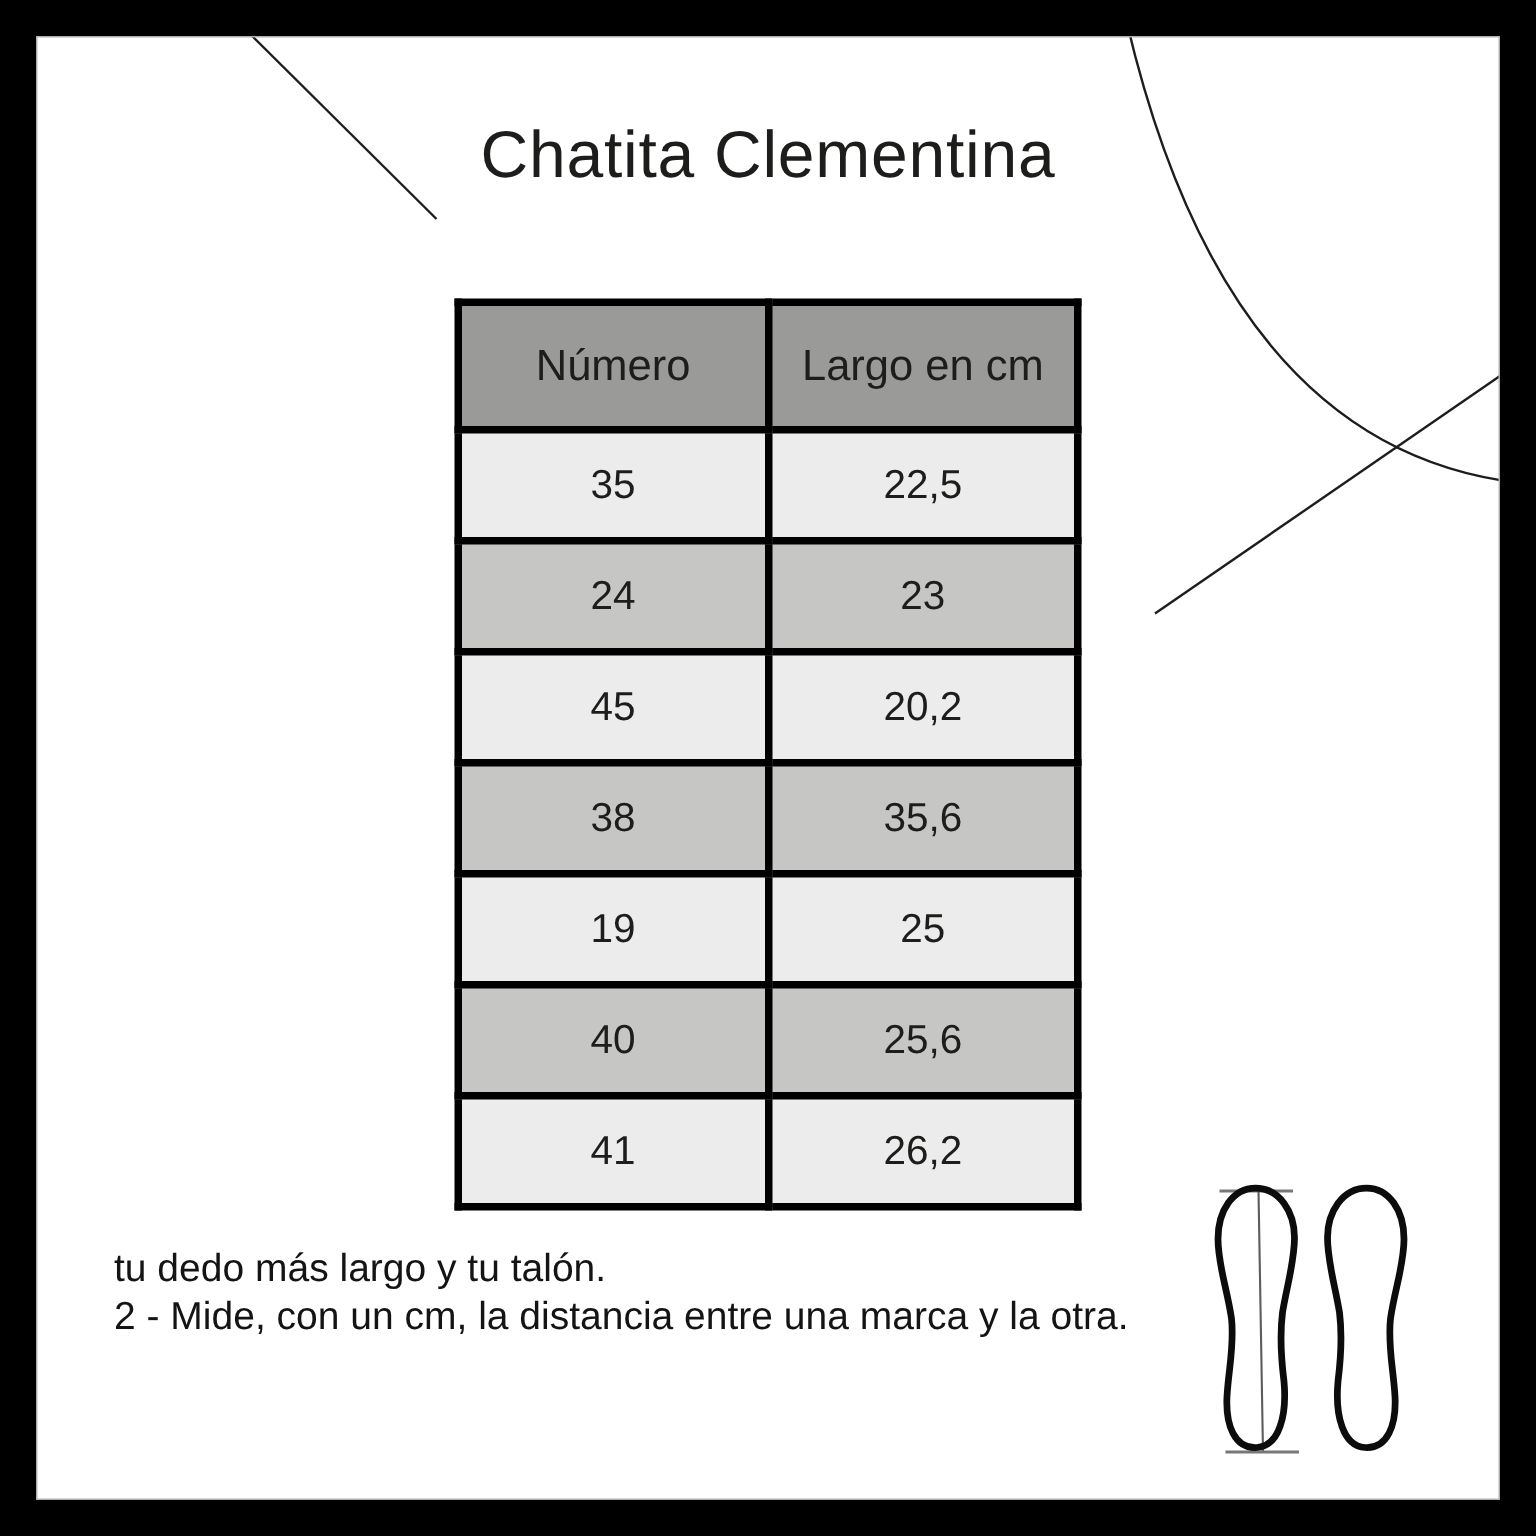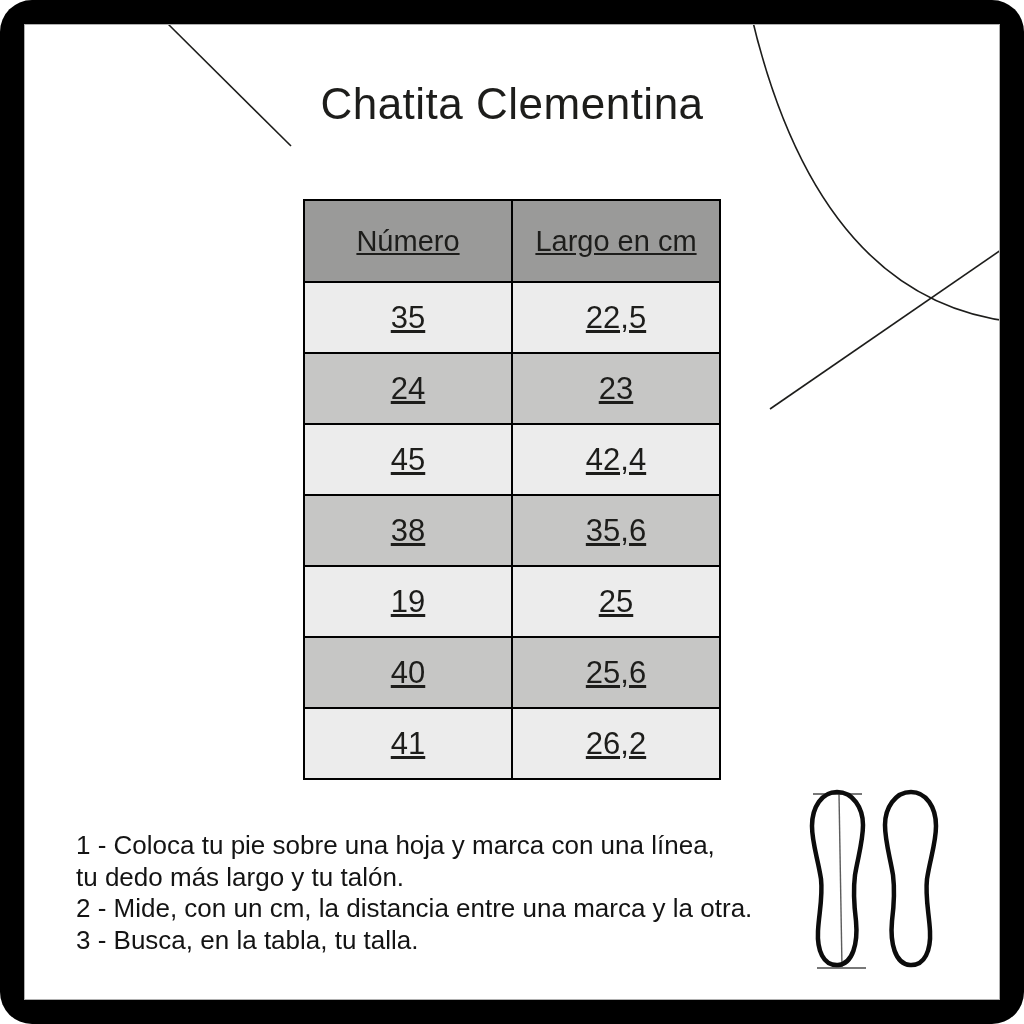--- a/index.html
+++ b/index.html
@@ -8,21 +8,20 @@
     background: #ffffff;
   }
   .canvas {
     position: relative;
     width: 1024px;
     height: 1024px;
     background: #ffffff;
     overflow: hidden;
     font-family: "Liberation Sans", sans-serif;
     color: #1d1d1b;
-    border-radius: 32px;
   }
   
   .deco {
     position: absolute;
     left: 0; top: 0;
     width: 1024px; height: 1024px;
     z-index: 0;
   }
   
   .title {
@@ -42,34 +41,33 @@
     position: absolute;
     left: 303px; top: 199px;
     width: 418px;
     border-collapse: collapse;
     table-layout: fixed;
     text-align: center;
     z-index: 1;
   }
   .size-table th,
   .size-table td {
-    border: 2px solid #000000;
+    border: 5px solid #000000;
     vertical-align: middle;
     padding: 0;
-    text-decoration: underline;
   }
   .size-table th {
     height: 80px;
     background: #9a9a99;
     font-weight: 400;
     font-size: 29px;
   }
   .size-table td {
     height: 69px;
-    font-size: 31px;
+    font-size: 27px;
   }
   .size-table tbody tr:nth-child(odd) td { background: #ececec; }
   .size-table tbody tr:nth-child(even) td { background: #c6c6c5; }
   
   .instructions {
     position: absolute;
     left: 76px; top: 830px;
     width: 720px;
     font-size: 26px;
     line-height: 31.5px;
@@ -117,21 +115,21 @@
       <tr>
         <td>35</td>
         <td>22,5</td>
       </tr>
       <tr>
         <td>24</td>
         <td>23</td>
       </tr>
       <tr>
         <td>45</td>
-        <td>42,4</td>
+        <td>20,2</td>
       </tr>
       <tr>
         <td>38</td>
         <td>35,6</td>
       </tr>
       <tr>
         <td>19</td>
         <td>25</td>
       </tr>
       <tr>
@@ -139,24 +137,22 @@
         <td>25,6</td>
       </tr>
       <tr>
         <td>41</td>
         <td>26,2</td>
       </tr>
     </tbody>
   </table>
 
   <div class="instructions">
-    <div>1 - Coloca tu pie sobre una hoja y marca con una línea,</div>
     <div>tu dedo más largo y tu talón.</div>
     <div>2 - Mide, con un cm, la distancia entre una marca y la otra.</div>
-    <div>3 - Busca, en la tabla, tu talla.</div>
   </div>
 
   <svg class="feet" viewBox="0 0 150 200" xmlns="http://www.w3.org/2000/svg">
 
     <line x1="15" y1="14" x2="64" y2="14" stroke="#787878" stroke-width="2"></line>
     <line x1="41" y1="14" x2="44" y2="188" stroke="#5c5c5c" stroke-width="1.4"></line>
     <line x1="19" y1="188" x2="68" y2="188" stroke="#787878" stroke-width="2"></line>
 
     <path fill="none" stroke="#0c0c0c" stroke-width="4.5" stroke-linejoin="round" d="M 39 12 C 55 12 65 28 65 45 C 65 61 60 77 57 95 C 55 111 56 125 58 141 C 60 163 55 184 40 185 C 25 186 19 170 20 151 C 21 133 25 117 23 99 C 20 79 14 63 14 46 C 14 27 24 12 39 12 Z"></path>
 

